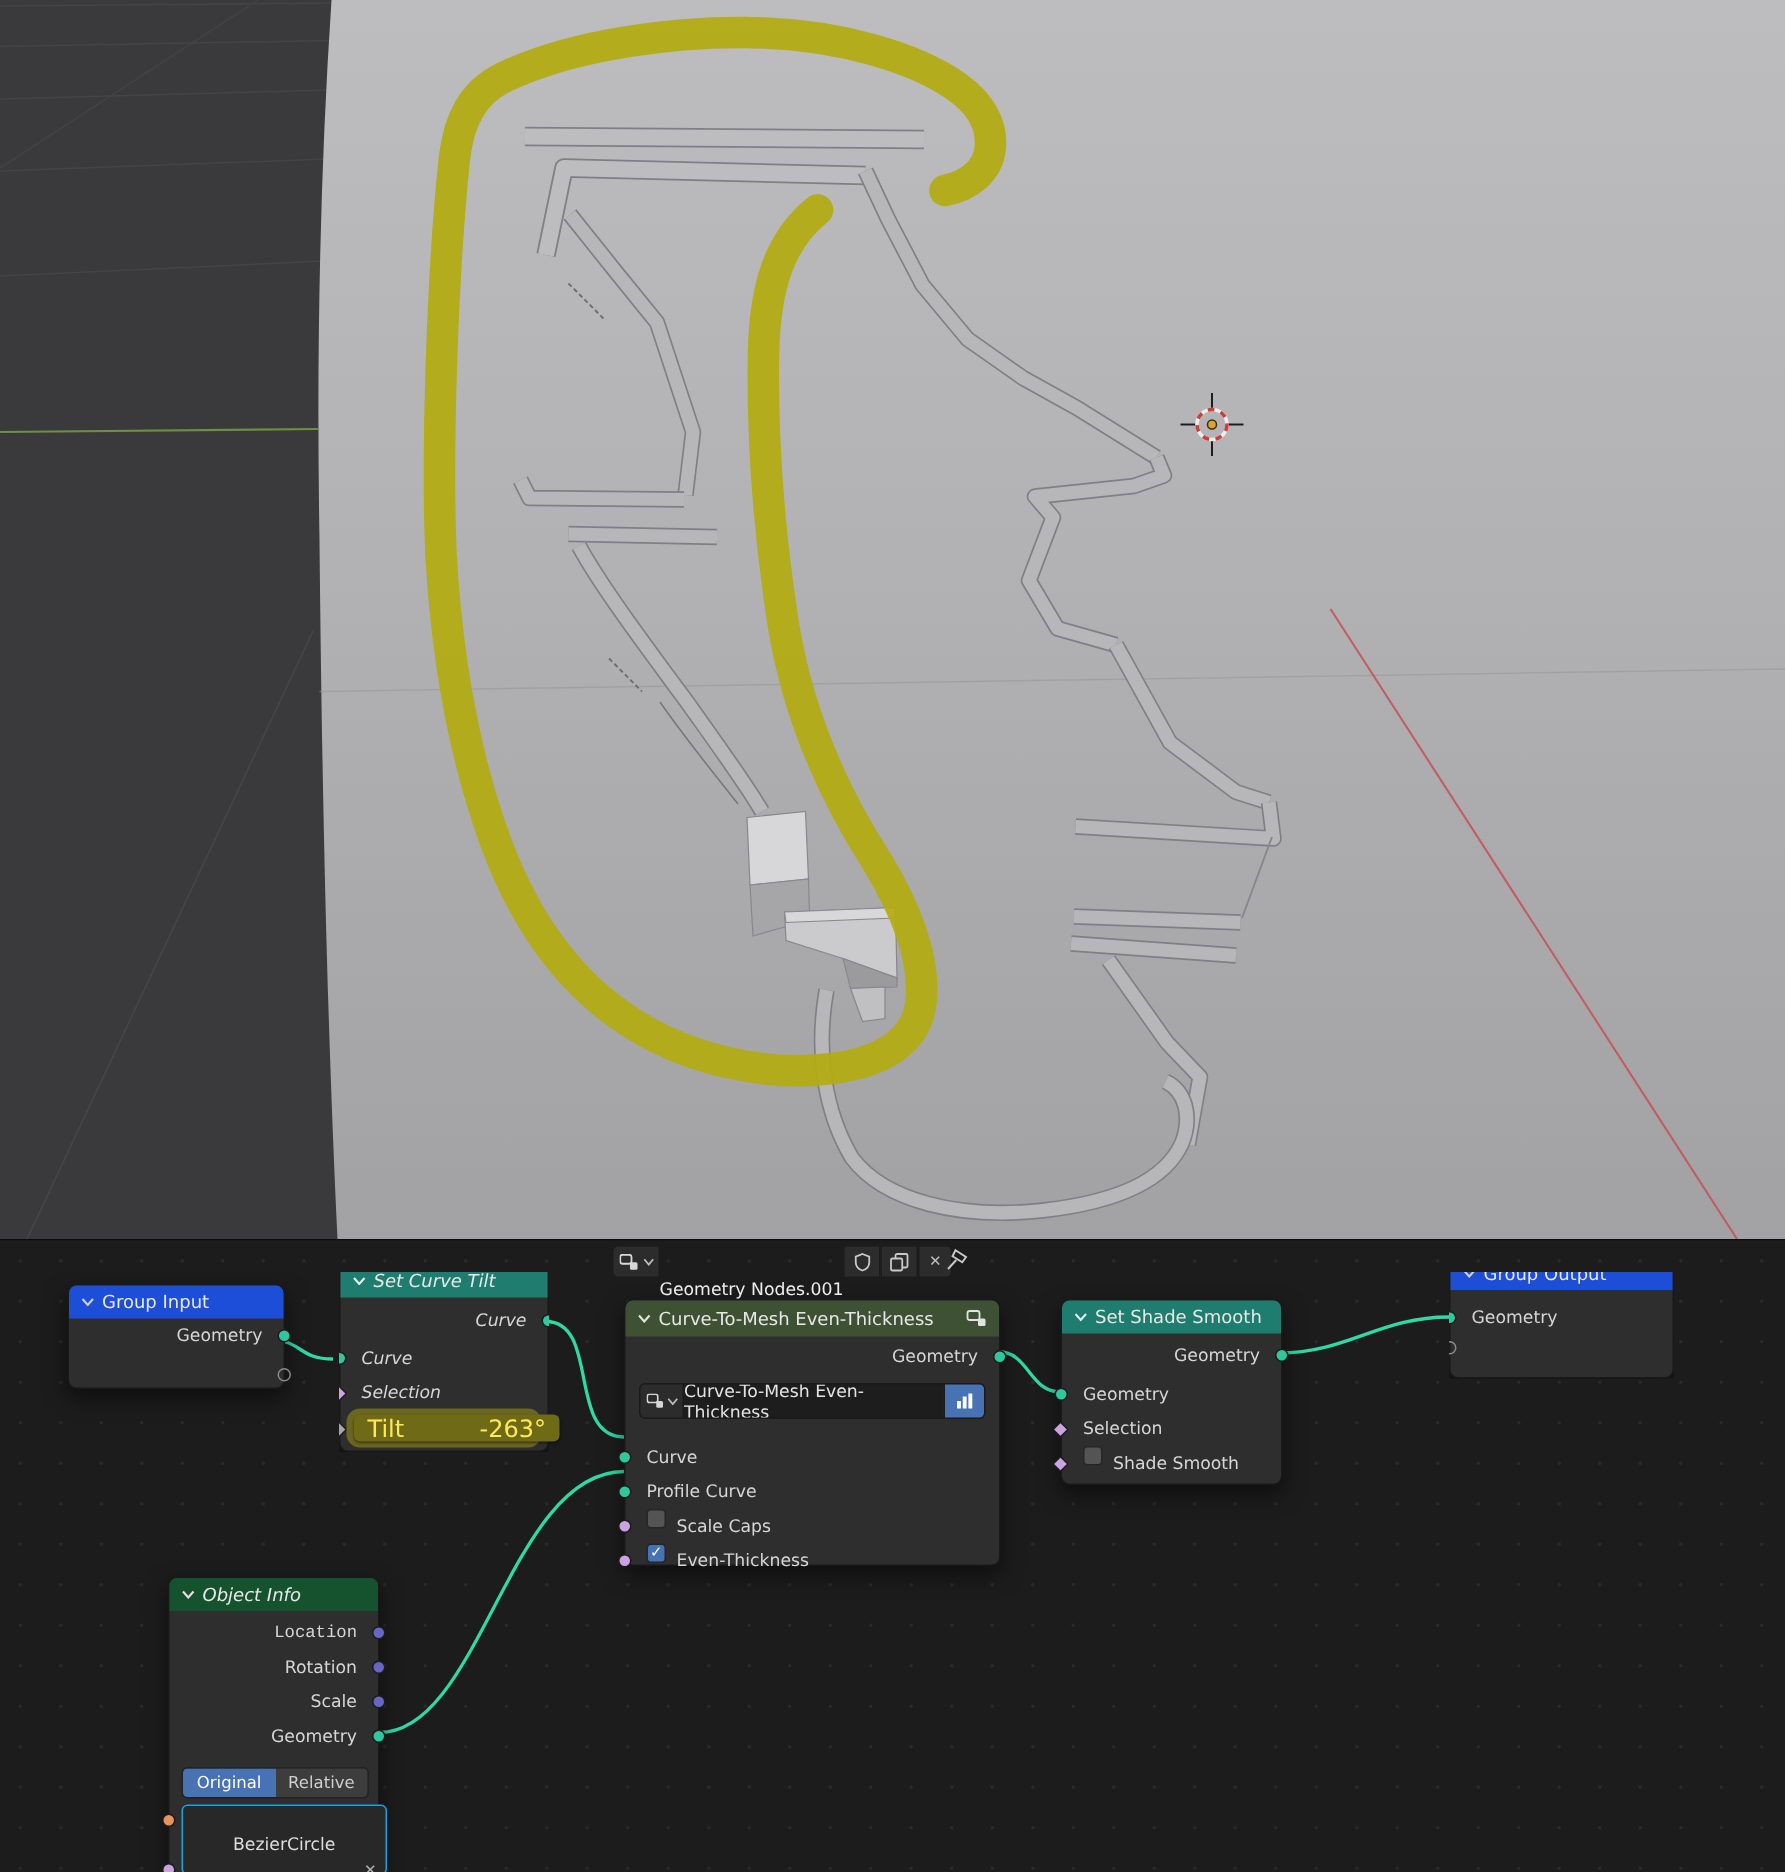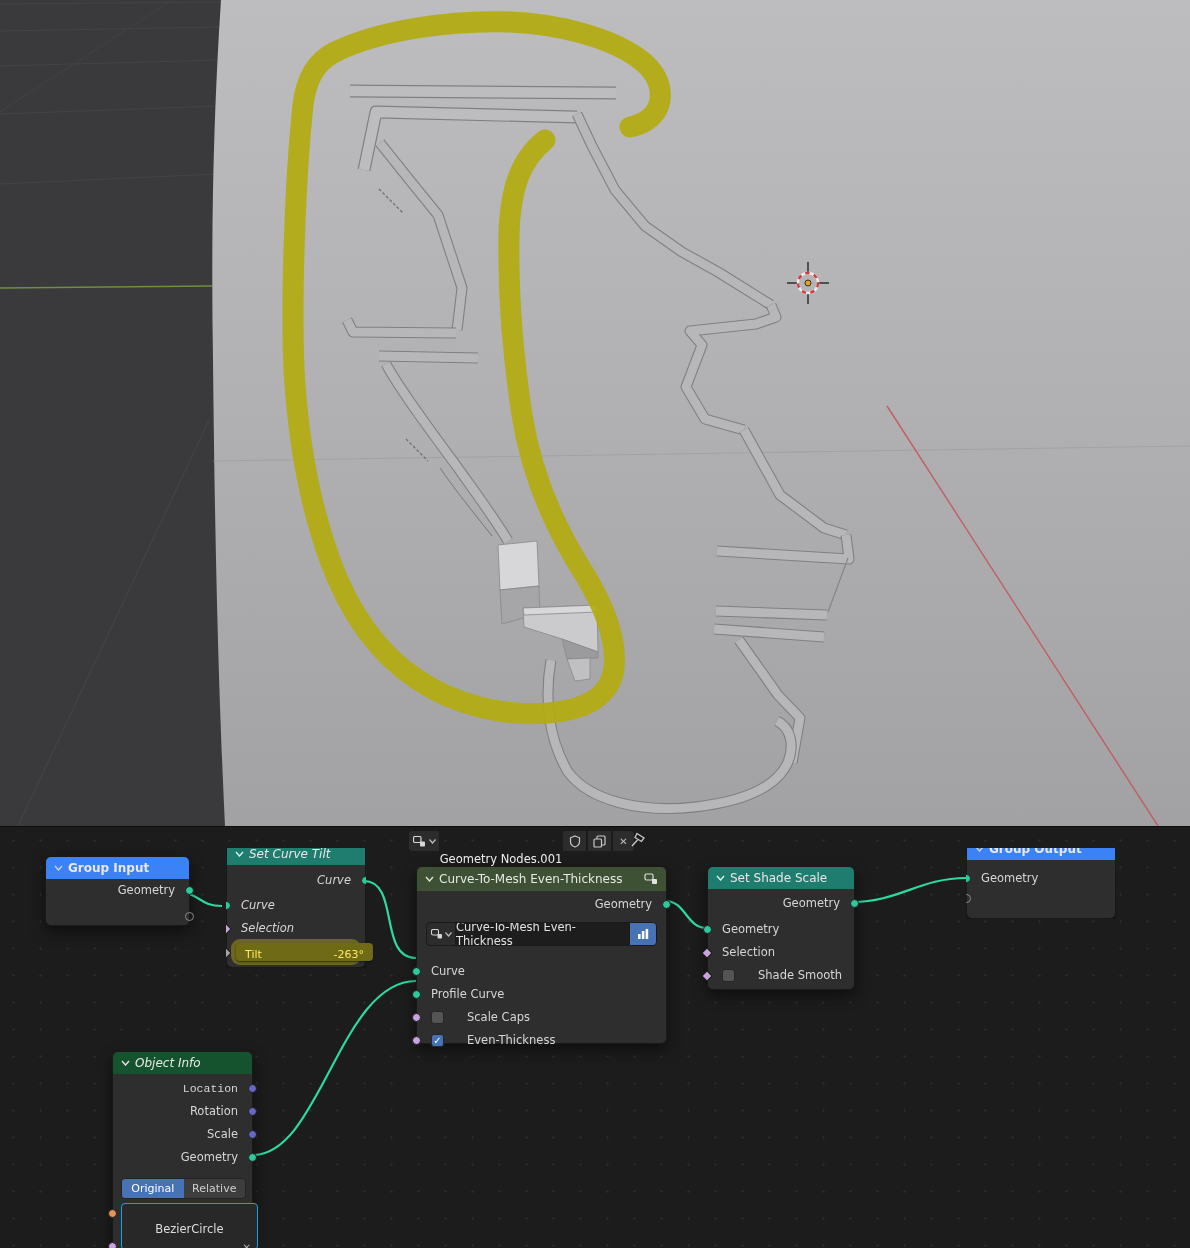--- a/index.html
+++ b/index.html
@@ -11,46 +11,46 @@
   
   #node-editor{position:absolute;left:0;top:826px;width:1190px;height:422px;
        background-color:#1c1c1c;
        background-image:radial-gradient(circle,#2a2a2a 1px,transparent 1.4px);
        background-size:27px 27px;border-top:1px solid #0c0c0c;box-sizing:border-box;}
   #wires{position:absolute;left:0;top:0;z-index:1;pointer-events:none;}
   .node{position:absolute;z-index:2;background:#2e2e2e;border:1px solid #191919;
         border-radius:6px;box-shadow:0 6px 14px rgba(0,0,0,.5);font-size:11.5px;color:#d6d6d6;}
   .node-header{height:22px;line-height:22px;border-radius:5px 5px 0 0;display:flex;
         align-items:center;gap:5px;padding:0 8px;color:#e8e8e8;font-size:12px;}
-  .hdr-dark{background:#3b82f6;font-weight:bold;}
+  .hdr-dark{background:#1d4ed8;}
   .hdr-teal{background:#1e7d6e;}
   .hdr-group{background:#3e5134;}
   .hdr-red{background:#14532d;font-style:italic;}
   .chev{flex:0 0 auto;}
   .row{position:relative;height:23px;line-height:23px;padding:0 14px;white-space:nowrap;}
   .row.out{text-align:right;}
   .sock{position:absolute;width:9px;height:9px;border-radius:50%;border:1px solid #1c1c1c;
         box-sizing:border-box;top:50%;margin-top:-4.5px;z-index:3;}
   .sock.left{left:-5px;} .sock.right{right:-5px;}
   .sock.diamond{border-radius:1px;width:8px;height:8px;transform:rotate(45deg);margin-top:-4px;}
   .sock.virtual{background:transparent!important;border:1.5px solid #8a8a8a;}
   .s-geo{background:#2ec89c;} .s-vec{background:#6667c4;} .s-bool{background:#cba3e0;}
   .s-obj{background:#e8935c;} .s-float{background:#a8a8a8;}
-  .inline{display:flex;align-items:center;gap:23px;}
+  .inline{display:flex;gap:7px;}
   .checkbox{width:13px;height:13px;border-radius:3px;background:#545454;border:1px solid #262626;
         box-sizing:border-box;flex:0 0 auto;display:flex;align-items:center;justify-content:center;
         font-size:10px;color:#fff;line-height:1;}
   .checkbox .tick{display:none;}
   .checkbox.on{background:#4772b3;}
   .checkbox.on .tick{display:block;}
   
   .hl-glow{position:absolute;z-index:2;background:rgba(181,173,16,.45);border-radius:9px;}
   .tilt-slider{position:absolute;z-index:3;height:18px;border-radius:4px;background:#6f6a15;
-        display:flex;align-items:flex-end;justify-content:space-between;padding:0 9px;
-        color:#ffe95a;font-size:11px;box-shadow:0 1px 2px rgba(0,0,0,.5);}
+        display:flex;align-items:flex-start;justify-content:space-between;padding:0 9px;
+        color:#ffe95a;font-size:16px;box-shadow:0 1px 2px rgba(0,0,0,.5);}
   
   .dbrow{position:absolute;display:flex;height:24px;z-index:3;}
   .dbbtn{background:#2c2c2c;border:1px solid #1a1a1a;display:flex;align-items:center;
         justify-content:center;gap:2px;}
   .dbbtn.first{border-radius:4px 0 0 4px;width:28px;}
   .dbname{background:#1d1d1d;border-top:1px solid #1a1a1a;border-bottom:1px solid #1a1a1a;
         flex:1;display:flex;align-items:center;justify-content:center;color:#e3e3e3;
         font-size:11.5px;overflow:hidden;}
   .dbbtn.userbtn{background:#4772b3;border-radius:0 4px 4px 0;width:26px;}
   
@@ -308,21 +308,21 @@
           </span>
         <span>Even-Thickness</span>
       </div>
     </div>
 
     <div class="node" style="left:707px;top:39px;width:146px;height:122px;">
       <div class="node-header hdr-teal">
         <svg class="chev" width="9" height="6">
             <polyline points="1,1 4.5,5 8,1" fill="none" stroke="#dff0ec" stroke-width="1.4"></polyline>
           </svg>
-        <span>Set Shade Scale</span>
+        <span>Set Shade Smooth</span>
       </div>
       <div class="row out" style="margin-top:3px;">
         <span>Geometry</span>
         <span class="sock right s-geo"></span>
       </div>
       <div class="row" style="margin-top:3px;">
         <span class="sock left s-geo"></span>
         <span>Geometry</span>
       </div>
       <div class="row">

